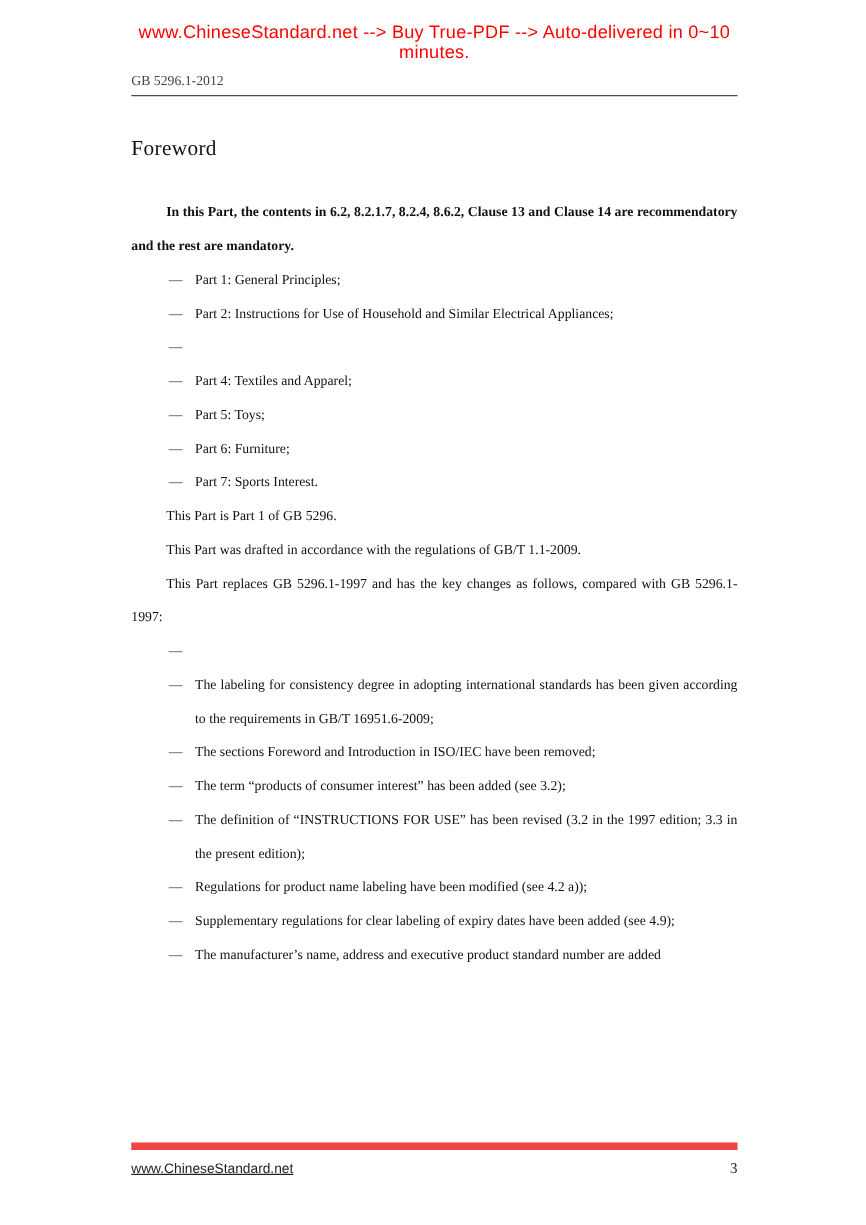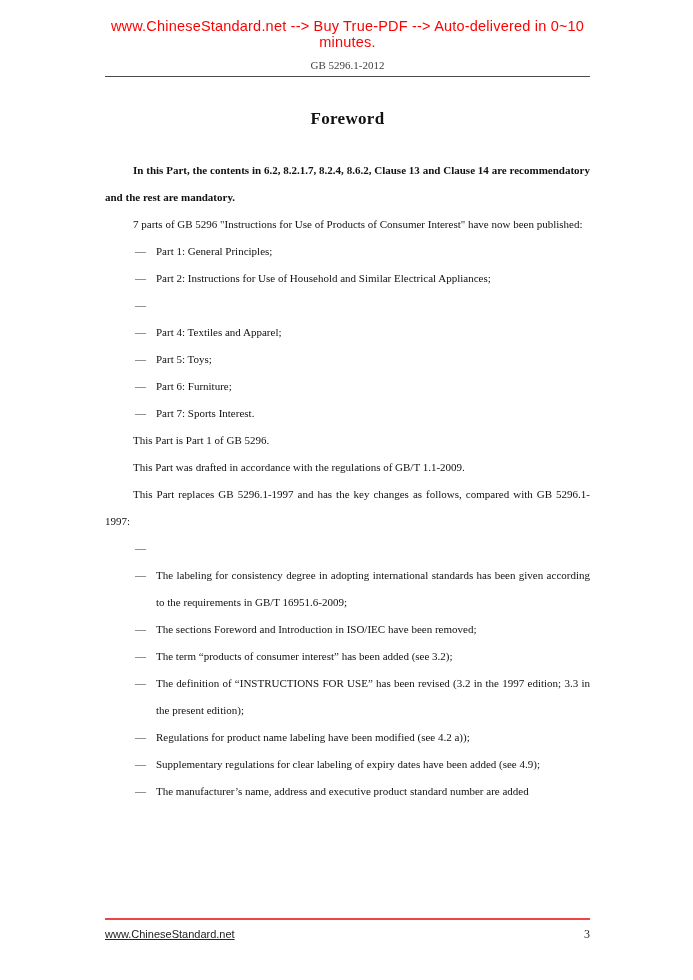--- a/index.html
+++ b/index.html
@@ -21,33 +21,32 @@
   }
   .top-banner {
     text-align: center;
     color: #ff0000;
     font-family: "Liberation Sans", sans-serif;
     font-size: 14.5px;
     letter-spacing: 0.2px;
     cursor: pointer;
   }
   .doc-number {
-    text-align: center;
+    text-align: left;
     color: #444444;
     font-size: 11px;
     margin-top: 9px;
   }
   .header-rule {
     border-bottom: 1px solid #4a4a4a;
     margin-top: 5px;
   }
   .title {
-    text-align: center;
     font-size: 17px;
-    font-weight: bold;
+    font-weight: normal;
     margin-top: 32px;
     margin-bottom: 28px;
     letter-spacing: 0.3px;
   }
   .content {
     font-size: 11px;
     line-height: 27px;
   }
   .para {
     text-align: justify;
@@ -65,21 +64,21 @@
   }
   .item-text {
     flex: 1;
     text-align: justify;
   }
   .footer {
     position: absolute;
     left: 105px;
     right: 103px;
     bottom: 38px;
-    border-top: 2px solid #ef4444;
+    border-top: 6px solid #ef4444;
     padding-top: 7px;
     display: flex;
     justify-content: space-between;
     align-items: baseline;
     font-size: 11.5px;
   }
   .footer-link {
     color: #222222;
     text-decoration: underline;
     font-family: "Liberation Sans", sans-serif;
@@ -99,21 +98,20 @@
   <div class="top-banner">www.ChineseStandard.net --&gt; Buy True-PDF --&gt; Auto-delivered in 0~10 minutes.</div>
 
   <div class="doc-number">GB 5296.1-2012</div>
 
   <div class="header-rule"></div>
 
   <h1 class="title">Foreword</h1>
 
   <div class="content" id="content">
       <div class="para bold">In this Part, the contents in 6.2, 8.2.1.7, 8.2.4, 8.6.2, Clause 13 and Clause 14 are recommendatory and the rest are mandatory.</div>
-      <div class="para">7 parts of GB 5296 "Instructions for Use of Products of Consumer Interest" have now been published:</div>
       <div class="list-item">
         <span class="marker">—</span>
         <span class="item-text">Part 1: General Principles;</span>
       </div>
       <div class="list-item">
         <span class="marker">—</span>
         <span class="item-text">Part 2: Instructions for Use of Household and Similar Electrical Appliances;</span>
       </div>
       <div class="list-item">
         <span class="marker">—</span>

